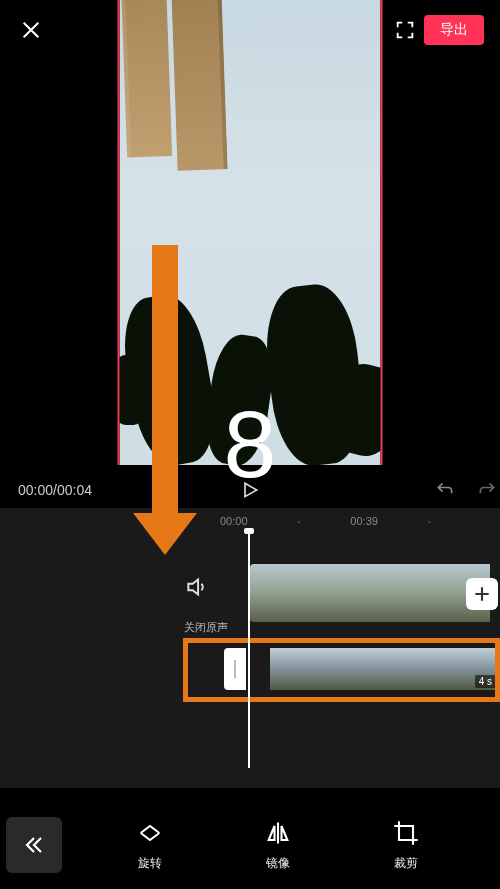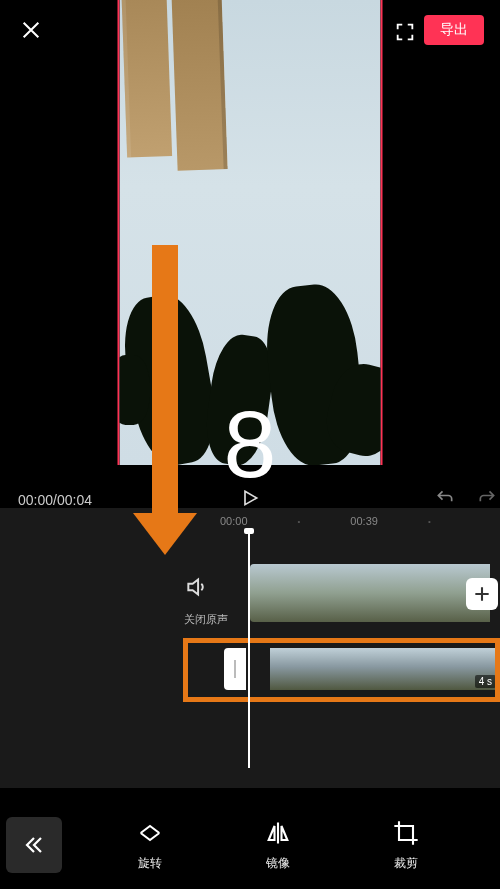--- a/index.html
+++ b/index.html
@@ -21,21 +21,21 @@
       position: relative;
       z-index: 10;
     }
     .close-btn {
       width: 30px; height: 30px;
       display: flex; align-items: center; justify-content: center;
       cursor: pointer;
     }
     .header-right {
       display: flex;
-      align-items: flex-end;
+      align-items: center;
       gap: 6px;
     }
     .fullscreen-btn {
       width: 26px; height: 26px;
       display: flex; align-items: center; justify-content: center;
       cursor: pointer;
     }
     .export-btn {
       background: #ff3355;
       color: #fff;
@@ -107,21 +107,21 @@
       color: #fff;
       z-index: 20;
     }
     
     .controls {
       position: absolute;
       top: 472px;
       left: 0; right: 0;
       height: 36px;
       display: flex;
-      align-items: flex-end;
+      align-items: center;
       padding: 0 1px 0 18px;
     }
     .time-text {
       color: #ccc;
       font-size: 14px;
     }
     .play-btn {
       position: absolute;
       left: 50%;
       transform: translateX(-50%);
@@ -173,21 +173,21 @@
     }
     .mute-group {
       position: absolute;
       left: 184px;
       top: 66px;
       text-align: center;
       color: #ddd;
     }
     .mute-label {
       font-size: 11px;
-      margin-top: 12px;
+      margin-top: 20px;
       color: #bbb;
     }
     .track {
       position: absolute;
       left: 250px;
       right: 0;
       height: 58px;
       overflow: hidden;
     }
     .track-1 { top: 56px; }

